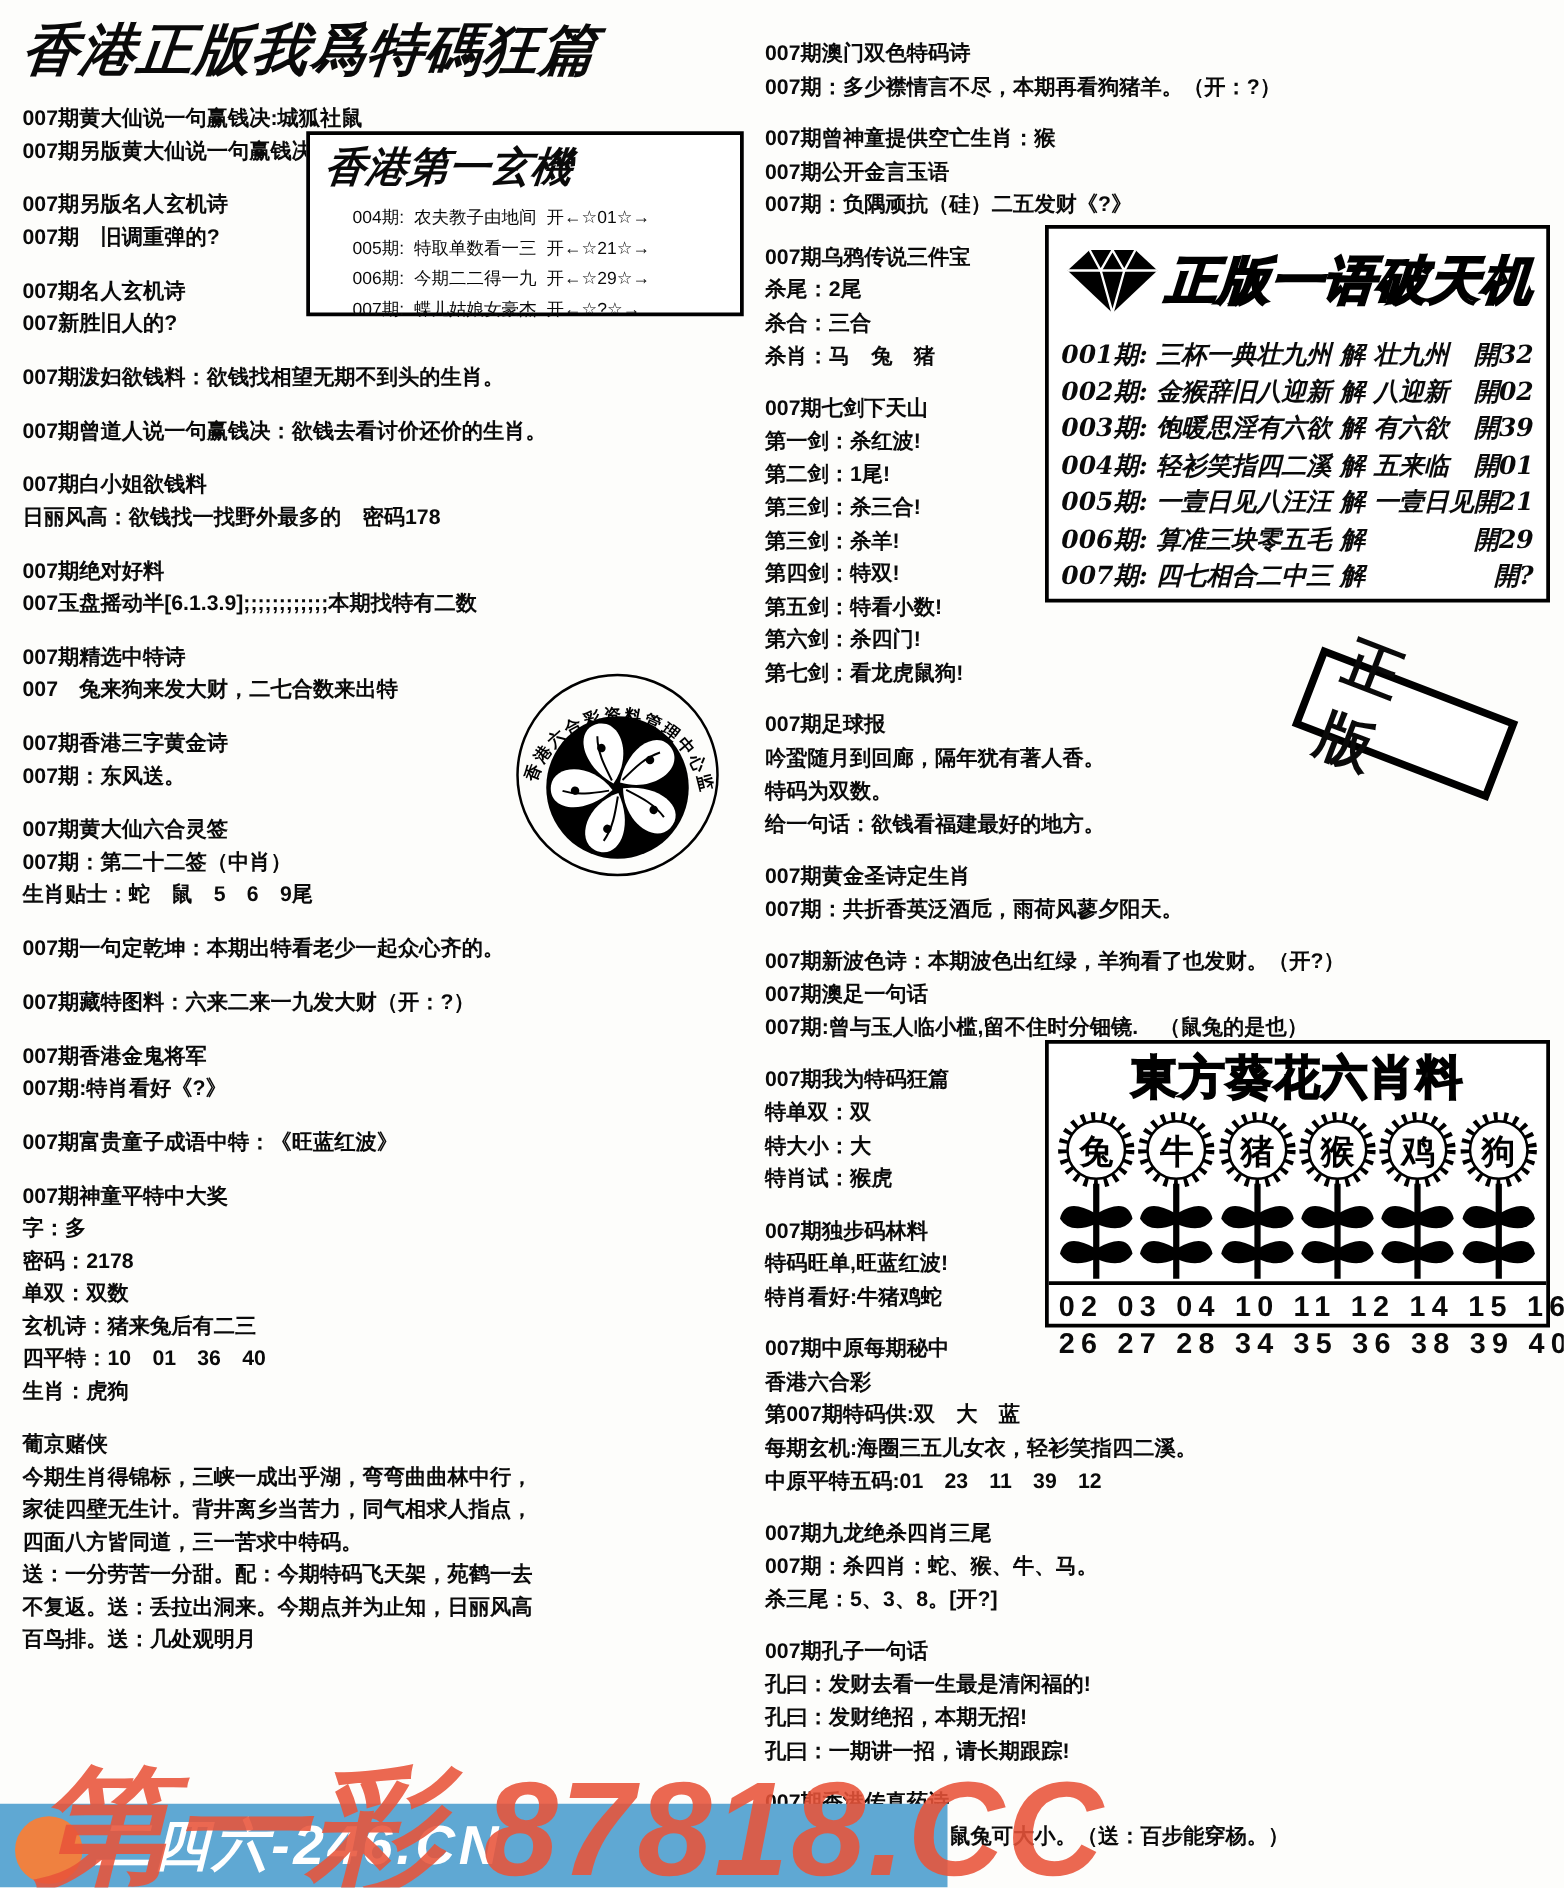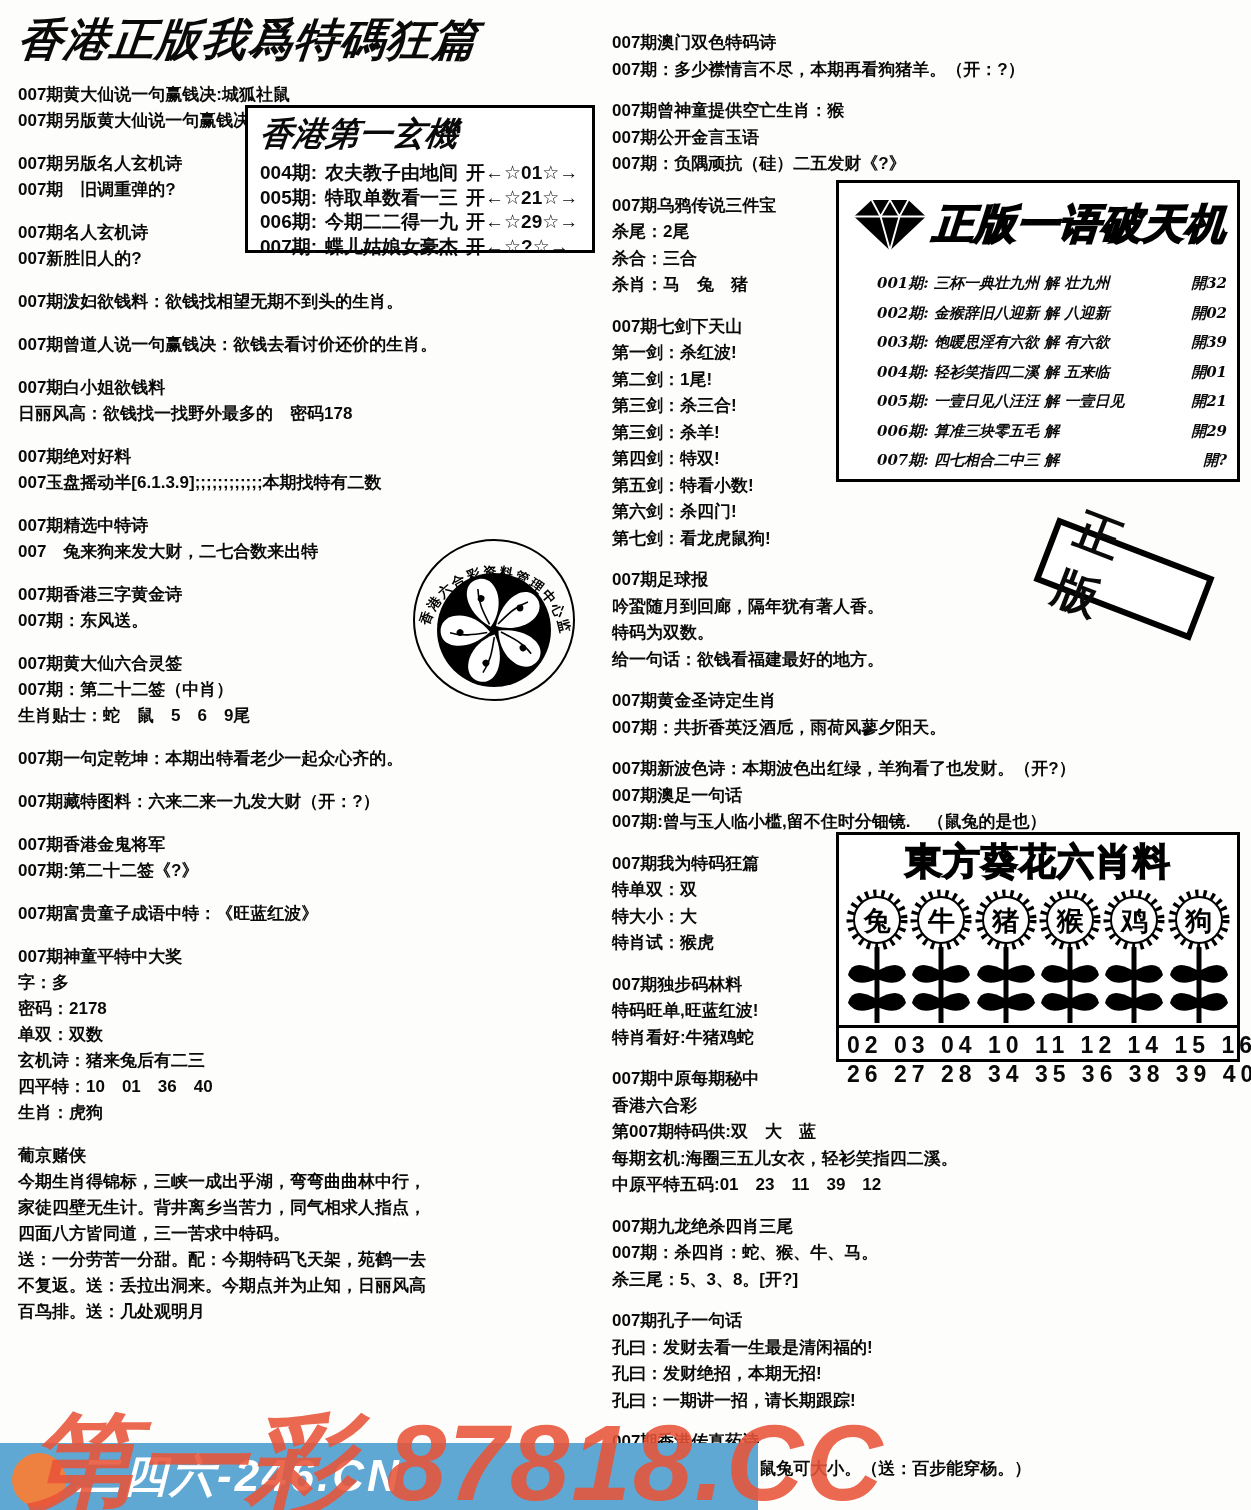--- a/index.html
+++ b/index.html
@@ -23,38 +23,38 @@
   
   #xuanji-box{
     position:absolute;left:245px;top:105px;width:350px;height:148px;
     border:3px solid #000;background:#fff;padding:4px 10px 6px 12px;box-sizing:border-box;z-index:3;
   }
   #xuanji-box .xj-title{
     font-size:33px;font-weight:900;font-style:italic;transform:skewX(-6deg);
     transform-origin:left;margin:0 0 4px 0;white-space:nowrap;
   }
   #xuanji-box .xj-row{
-    display:flex;font-size:19px;font-weight:bold;line-height:24.5px;white-space:nowrap;gap:8px;
+    display:flex;font-size:14px;font-weight:normal;line-height:24.5px;white-space:nowrap;gap:8px;margin-left:22px;
   }
   
   #hk-seal{position:absolute;left:408px;top:532px;width:172px;height:172px;z-index:2;}
   
   #tianji-box{
     position:absolute;left:836px;top:180px;width:404px;height:302px;
     border:3px solid #000;background:#fff;box-sizing:border-box;z-index:3;padding:4px 10px;
   }
   #tianji-box .tj-head{display:flex;align-items:center;gap:2px;margin-bottom:8px;}
   #tianji-box .tj-title{
     font-size:41px;font-weight:900;font-style:italic;white-space:nowrap;
     color:#fff;-webkit-text-stroke:2.2px #000;letter-spacing:1px;transform:skewX(-4deg);
   }
   .tj-row{
     display:flex;justify-content:space-between;align-items:baseline;
     font-family:"DejaVu Serif","Liberation Serif",serif;font-style:italic;font-weight:bold;
-    font-size:15px;line-height:29.5px;white-space:nowrap;margin-left:28px;
+    font-size:20px;line-height:29.5px;white-space:nowrap;
   }
   
   #zhengban-stamp{
     position:absolute;left:1040px;top:545px;width:168px;height:68px;
     border:6px solid #000;background:#fff;transform:rotate(21deg);
     display:flex;align-items:center;justify-content:center;
     font-size:46px;font-weight:900;letter-spacing:26px;padding-left:16px;box-sizing:border-box;z-index:2;
   }
   
   #sunflower-box{
@@ -128,21 +128,21 @@
 
       <div class="block">007期黄大仙六合灵签
 007期：第二十二签（中肖）
 生肖贴士：蛇　鼠　5　6　9尾</div>
 
       <div class="block">007期一句定乾坤：本期出特看老少一起众心齐的。</div>
 
       <div class="block">007期藏特图料：六来二来一九发大财（开：?）</div>
 
       <div class="block">007期香港金鬼将军
-007期:第二十二签《?》</div>
+007期:特肖看好《?》</div>
 
 
       <div class="block">007期富贵童子成语中特：《旺蓝红波》</div>
 
       <div class="block">007期神童平特中大奖
 字：多
 密码：2178
 单双：双数
 玄机诗：猪来兔后有二三
 四平特：10　01　36　40

